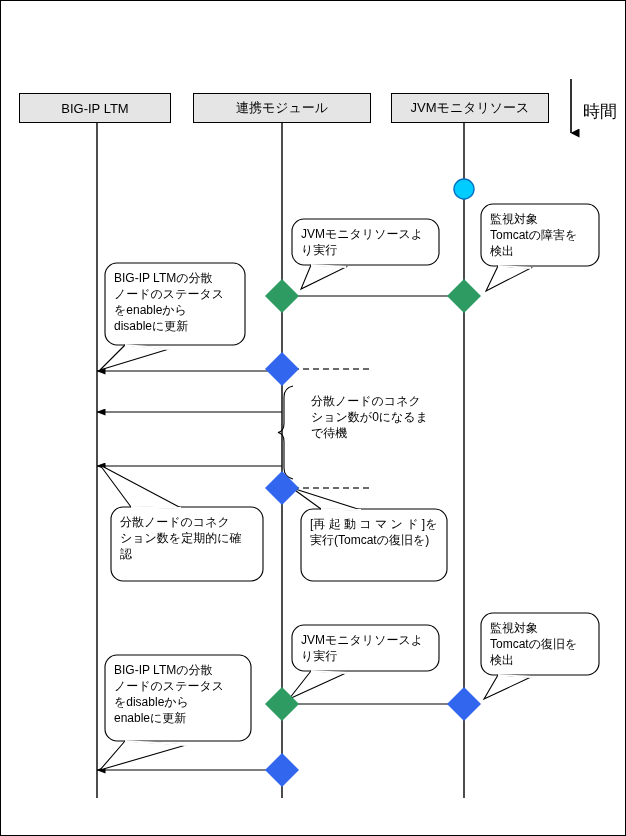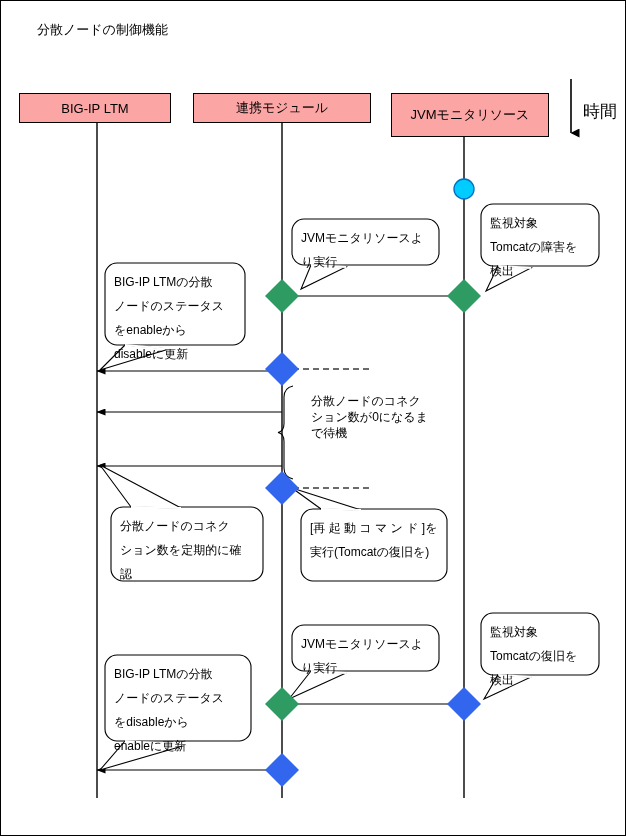--- a/index.html
+++ b/index.html
@@ -32,55 +32,54 @@
     left: 36px;
     top: 20px;
     font-size: 13px;
     color: #000000;
     white-space: nowrap;
   }
   .lifeline-head {
     position: absolute;
     box-sizing: border-box;
     border: 1px solid #000000;
-    background: #fca5a5;
+    background: #e5e5e5;
     display: flex;
     align-items: center;
     justify-content: center;
     font-size: 13px;
     color: #000000;
     text-align: center;
   }
   .time-label {
     position: absolute;
     font-size: 17px;
     color: #000000;
     white-space: nowrap;
   }
   .callout-text {
     position: absolute;
     font-size: 12px;
-    line-height: 24px;
+    line-height: 16px;
     color: #000000;
     white-space: pre;
   }
   .brace-text {
     position: absolute;
     font-size: 12px;
     line-height: 16px;
     color: #000000;
     white-space: pre;
   }
 </style>
 </head>
 <body>
 
 <div id="canvas">
 
-  <div class="diagram-title">分散ノードの制御機能</div>
 
   <svg id="diagram-svg" viewBox="0 0 626 836">
     <defs>
       <marker id="arrowhead" markerWidth="9" markerHeight="7" refX="8.5" refY="3.5" orient="auto" markerUnits="userSpaceOnUse">
         <polygon points="0 0, 9 3.5, 0 7" fill="#000000"></polygon>
       </marker>
       <marker id="arrowhead-down" markerWidth="9" markerHeight="9" refX="4.5" refY="8.5" orient="auto" markerUnits="userSpaceOnUse">
         <polygon points="0 0, 9 0, 4.5 9" fill="#000000"></polygon>
       </marker>
     </defs>
@@ -145,21 +144,21 @@
       </g>
   </svg>
 
   <div id="lifeline-heads">
       <div class="lifeline-head" style="left: 18px; top: 92px; width: 152px; height: 30px;">
         <span>BIG-IP LTM</span>
       </div>
       <div class="lifeline-head" style="left: 192px; top: 92px; width: 178px; height: 30px;">
         <span>連携モジュール</span>
       </div>
-      <div class="lifeline-head" style="left: 390px; top: 92px; width: 158px; height: 44px;">
+      <div class="lifeline-head" style="left: 390px; top: 92px; width: 158px; height: 30px;">
         <span>JVMモニタリソース</span>
       </div>
     </div>
   <div id="callout-texts">
       <div class="callout-text" style="left: 300px; top: 225px;">JVMモニタリソースよ
 り実行</div>
       <div class="callout-text" style="left: 489px; top: 210px;">監視対象
 Tomcatの障害を
 検出</div>
       <div class="callout-text" style="left: 113px; top: 269px;">BIG-IP LTMの分散

